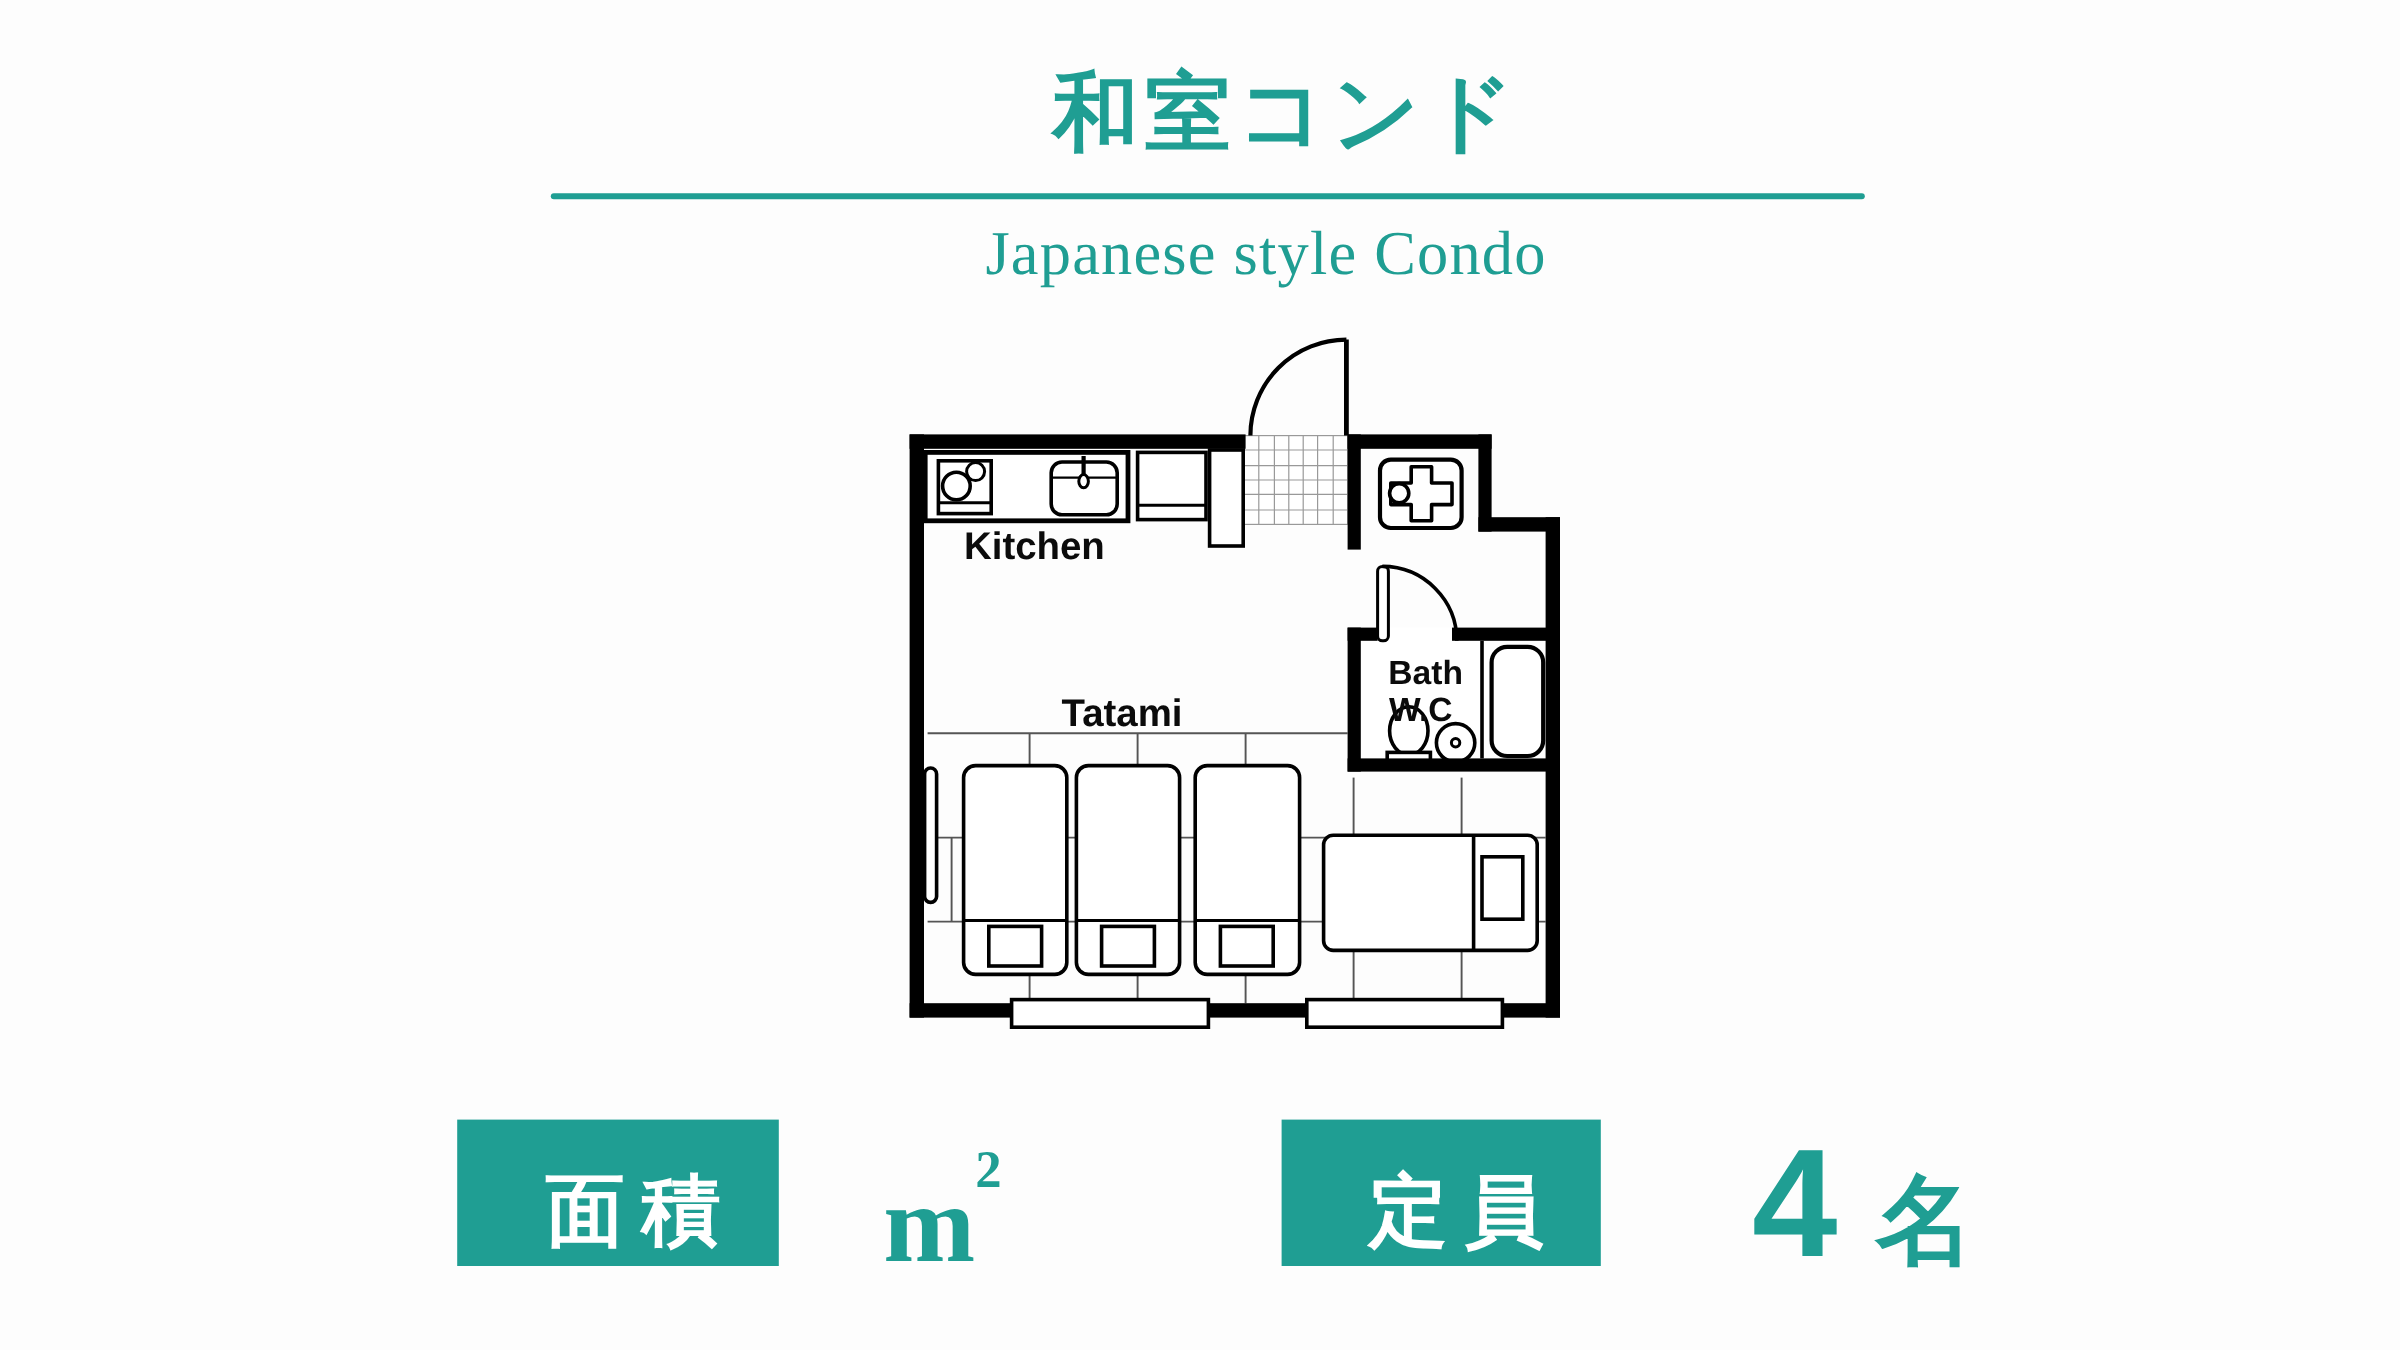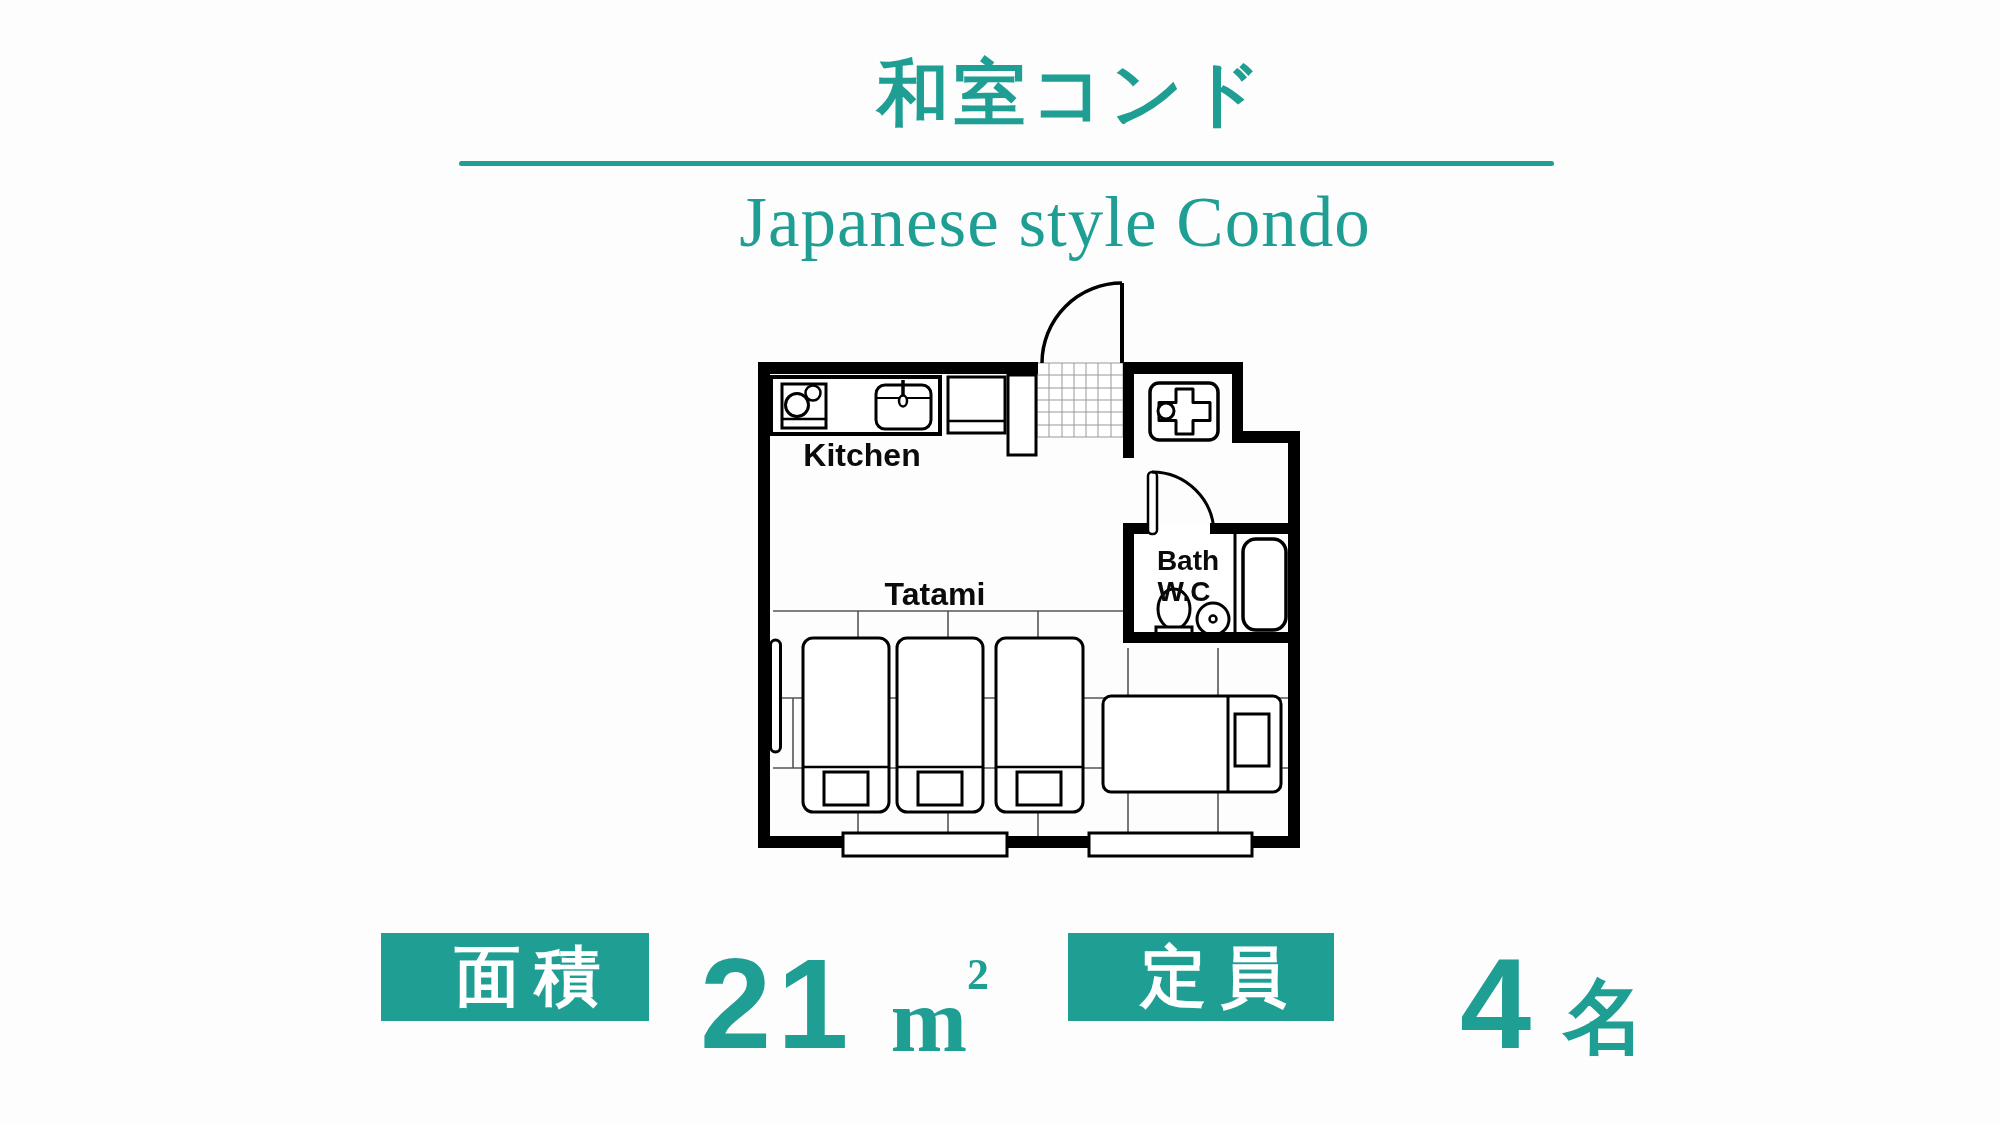--- a/index.html
+++ b/index.html
@@ -22,38 +22,38 @@
     font-weight:bold; font-size:72px; letter-spacing:5px;
     color:var(--accent); white-space:nowrap;
   }
   .divider{
     position:absolute; left:459px; top:161px; width:1095px; height:5px;
     background:var(--accent); border-radius:3px;
   }
   .subtitle{
     position:absolute; top:182px; left:1055px; transform:translateX(-50%);
     font-family:"Liberation Serif","DejaVu Serif",serif;
-    font-size:71px; letter-spacing:1px;
+    font-size:52px; letter-spacing:1px;
     color:var(--accent); white-space:nowrap;
   }
   
   .plan{
     position:absolute; left:740px; top:270px; width:580px; height:612px;
   }
   .plan text{
     font-family:"Liberation Sans","DejaVu Sans",sans-serif;
     font-weight:bold; fill:#0b0b0b;
   }
   .room-label{font-size:32px;}
   .bath-label{font-size:28px;}
   
   .badge{
-    position:absolute; top:933px; height:88px;
+    position:absolute; top:933px; height:122px;
     background:var(--accent); color:#ffffff;
-    display:flex; align-items:center; justify-content:center;
+    display:flex; align-items:flex-end; justify-content:center;
     font-weight:bold; font-size:66px; letter-spacing:14px; text-indent:14px;padding-left:25px;
   }
   .badge-area{left:381px; width:268px;}
   .badge-capacity{left:1068px; width:266px;}
   .value{
     position:absolute; top:937px; height:120px;
     display:flex; align-items:flex-end; color:var(--accent);
   }
   .value-area{left:700px;}
   .value-capacity{left:1460px;}
@@ -192,21 +192,20 @@
   <text class="room-label" x="862" y="466" text-anchor="middle">Kitchen</text>
   <text class="room-label" x="935" y="605" text-anchor="middle">Tatami</text>
   <text class="bath-label" x="1188" y="570" text-anchor="middle">Bath</text>
   <text class="bath-label" x="1184" y="601" text-anchor="middle">W.C</text>
 </svg>
 
 <div class="badge badge-area">
   <span>面積</span>
 </div>
 <div class="value value-area">
-  <span class="value-num">21</span>
   <span class="unit"><span class="unit-m">m</span><span class="unit-exp">2</span></span>
 </div>
 
 <div class="badge badge-capacity">
   <span>定員</span>
 </div>
 <div class="value value-capacity">
   <span class="value-num">4</span>
   <span class="unit unit-name">名</span>
 </div>

